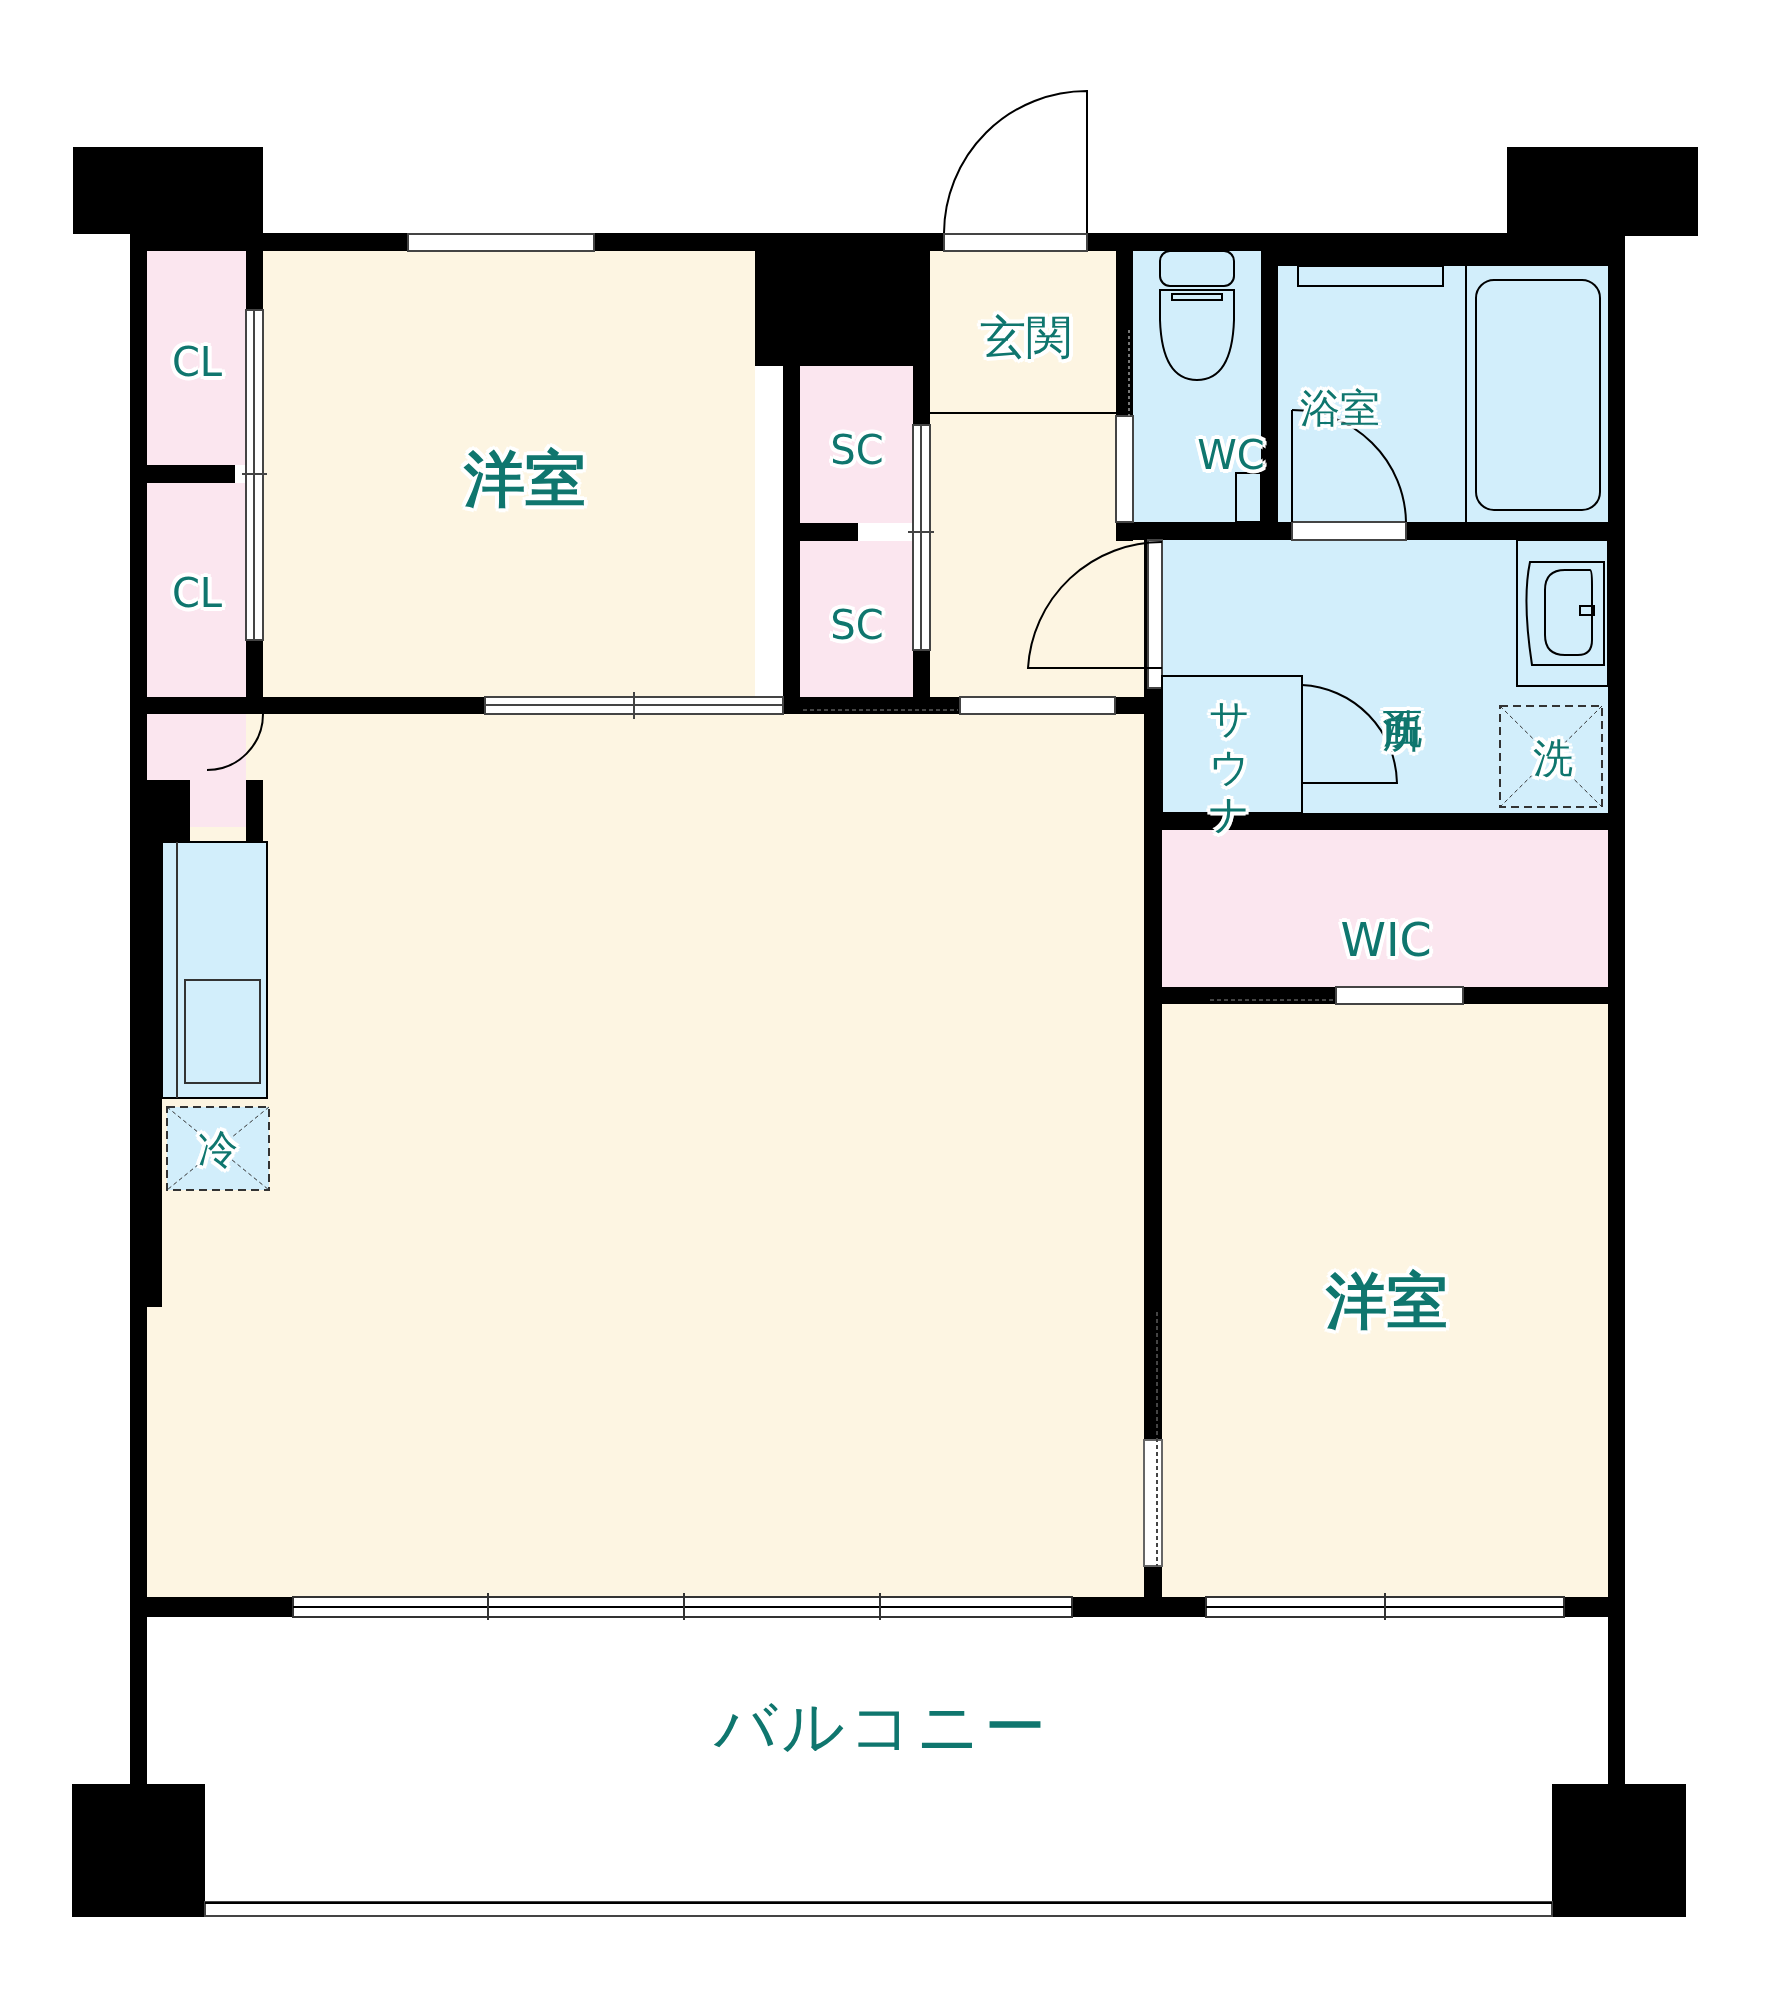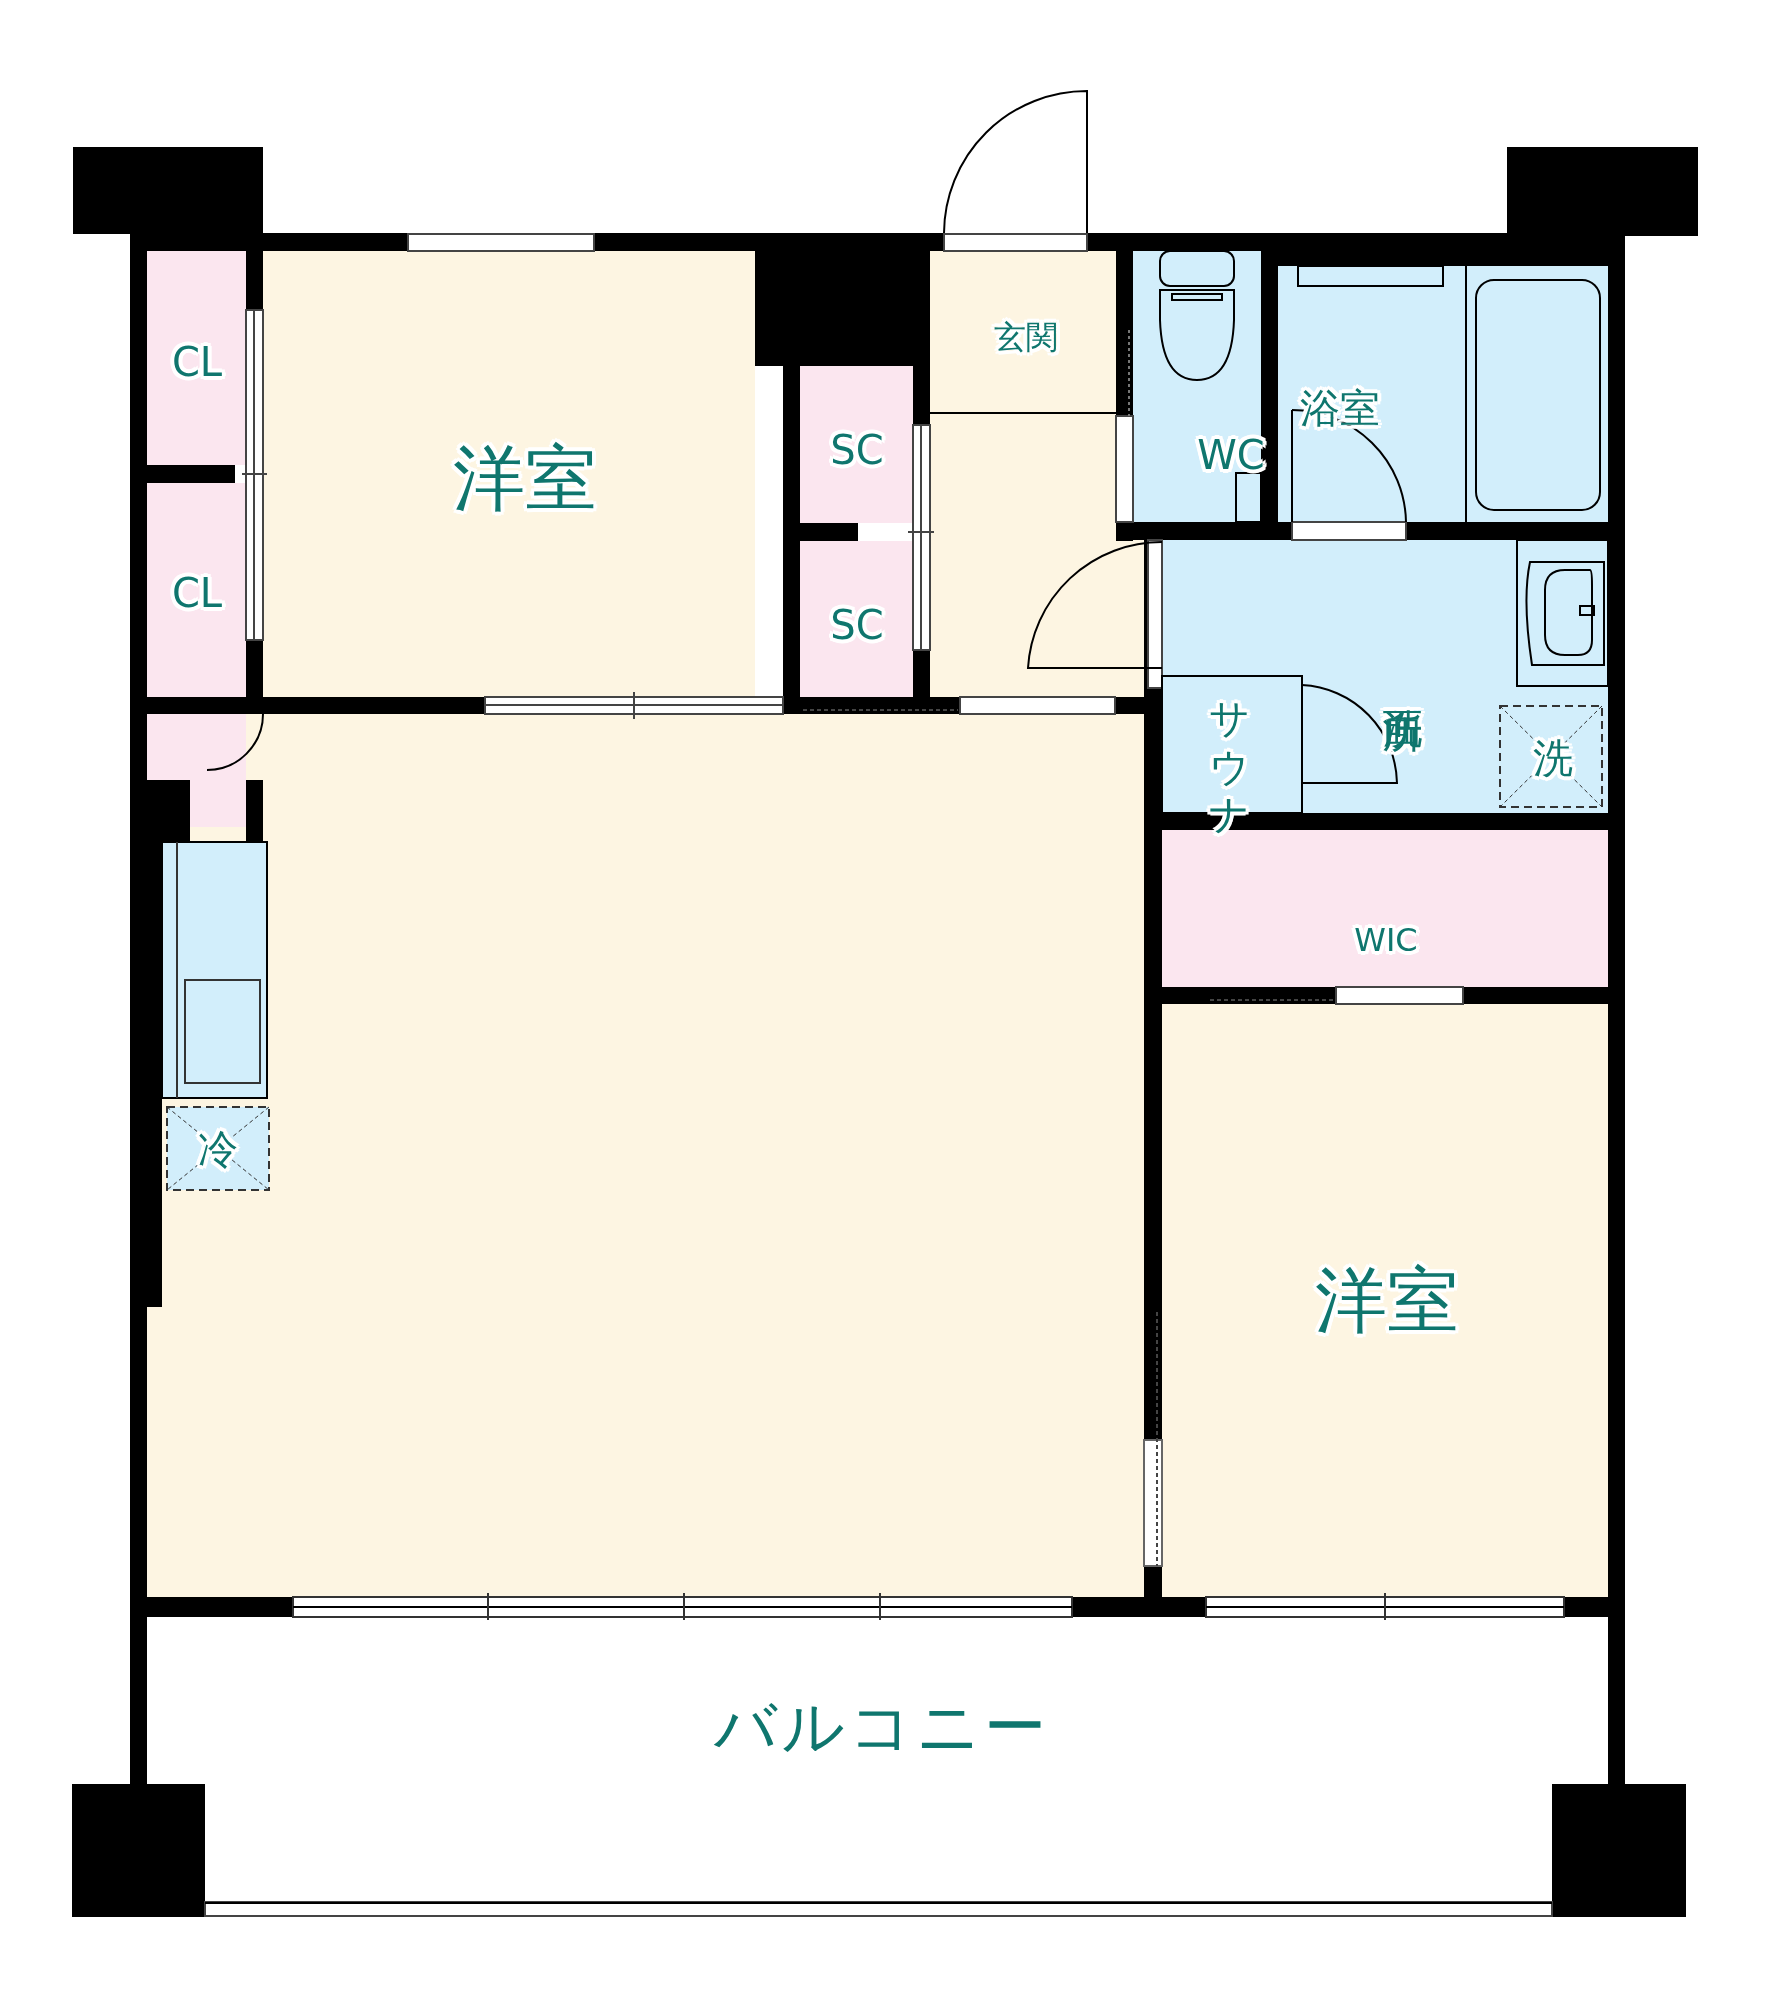--- a/index.html
+++ b/index.html
@@ -4,23 +4,23 @@
 <style>
   html,body{margin:0;padding:0;background:#ffffff;}
   body{width:1770px;height:2000px;position:relative;overflow:hidden;font-family:"DejaVu Sans","Liberation Sans",sans-serif;}
   #plan{position:absolute;left:0;top:0;width:1770px;height:2000px;}
   .lbl{position:absolute;color:#0f766e;font-family:"DejaVu Sans","Liberation Sans",sans-serif;
        text-shadow:
         -4px 0 #fff,4px 0 #fff,0 -4px #fff,0 4px #fff,
         -3px -3px #fff,3px 3px #fff,-3px 3px #fff,3px -3px #fff;
        white-space:nowrap;transform:translate(-50%,-50%);line-height:1;}
   .lbl.v{writing-mode:vertical-rl;text-orientation:upright;letter-spacing:2px;}
-  .big{font-size:72px;}
+  .big{font-size:61px;font-weight:bold;}
   .ldk{font-size:100px;}
-  .mid{font-size:32px;}
+  .mid{font-size:46px;}
   .sm{font-size:40px;}
   .balc{font-size:62px;letter-spacing:4px;text-align:center;}
 </style>
 </head>
 <body>
 
 <div id="plan">
 <svg width="1770" height="2000" viewBox="0 0 1770 2000" xmlns="http://www.w3.org/2000/svg" style="position:absolute;left:0;top:0;">
 
   <g>

